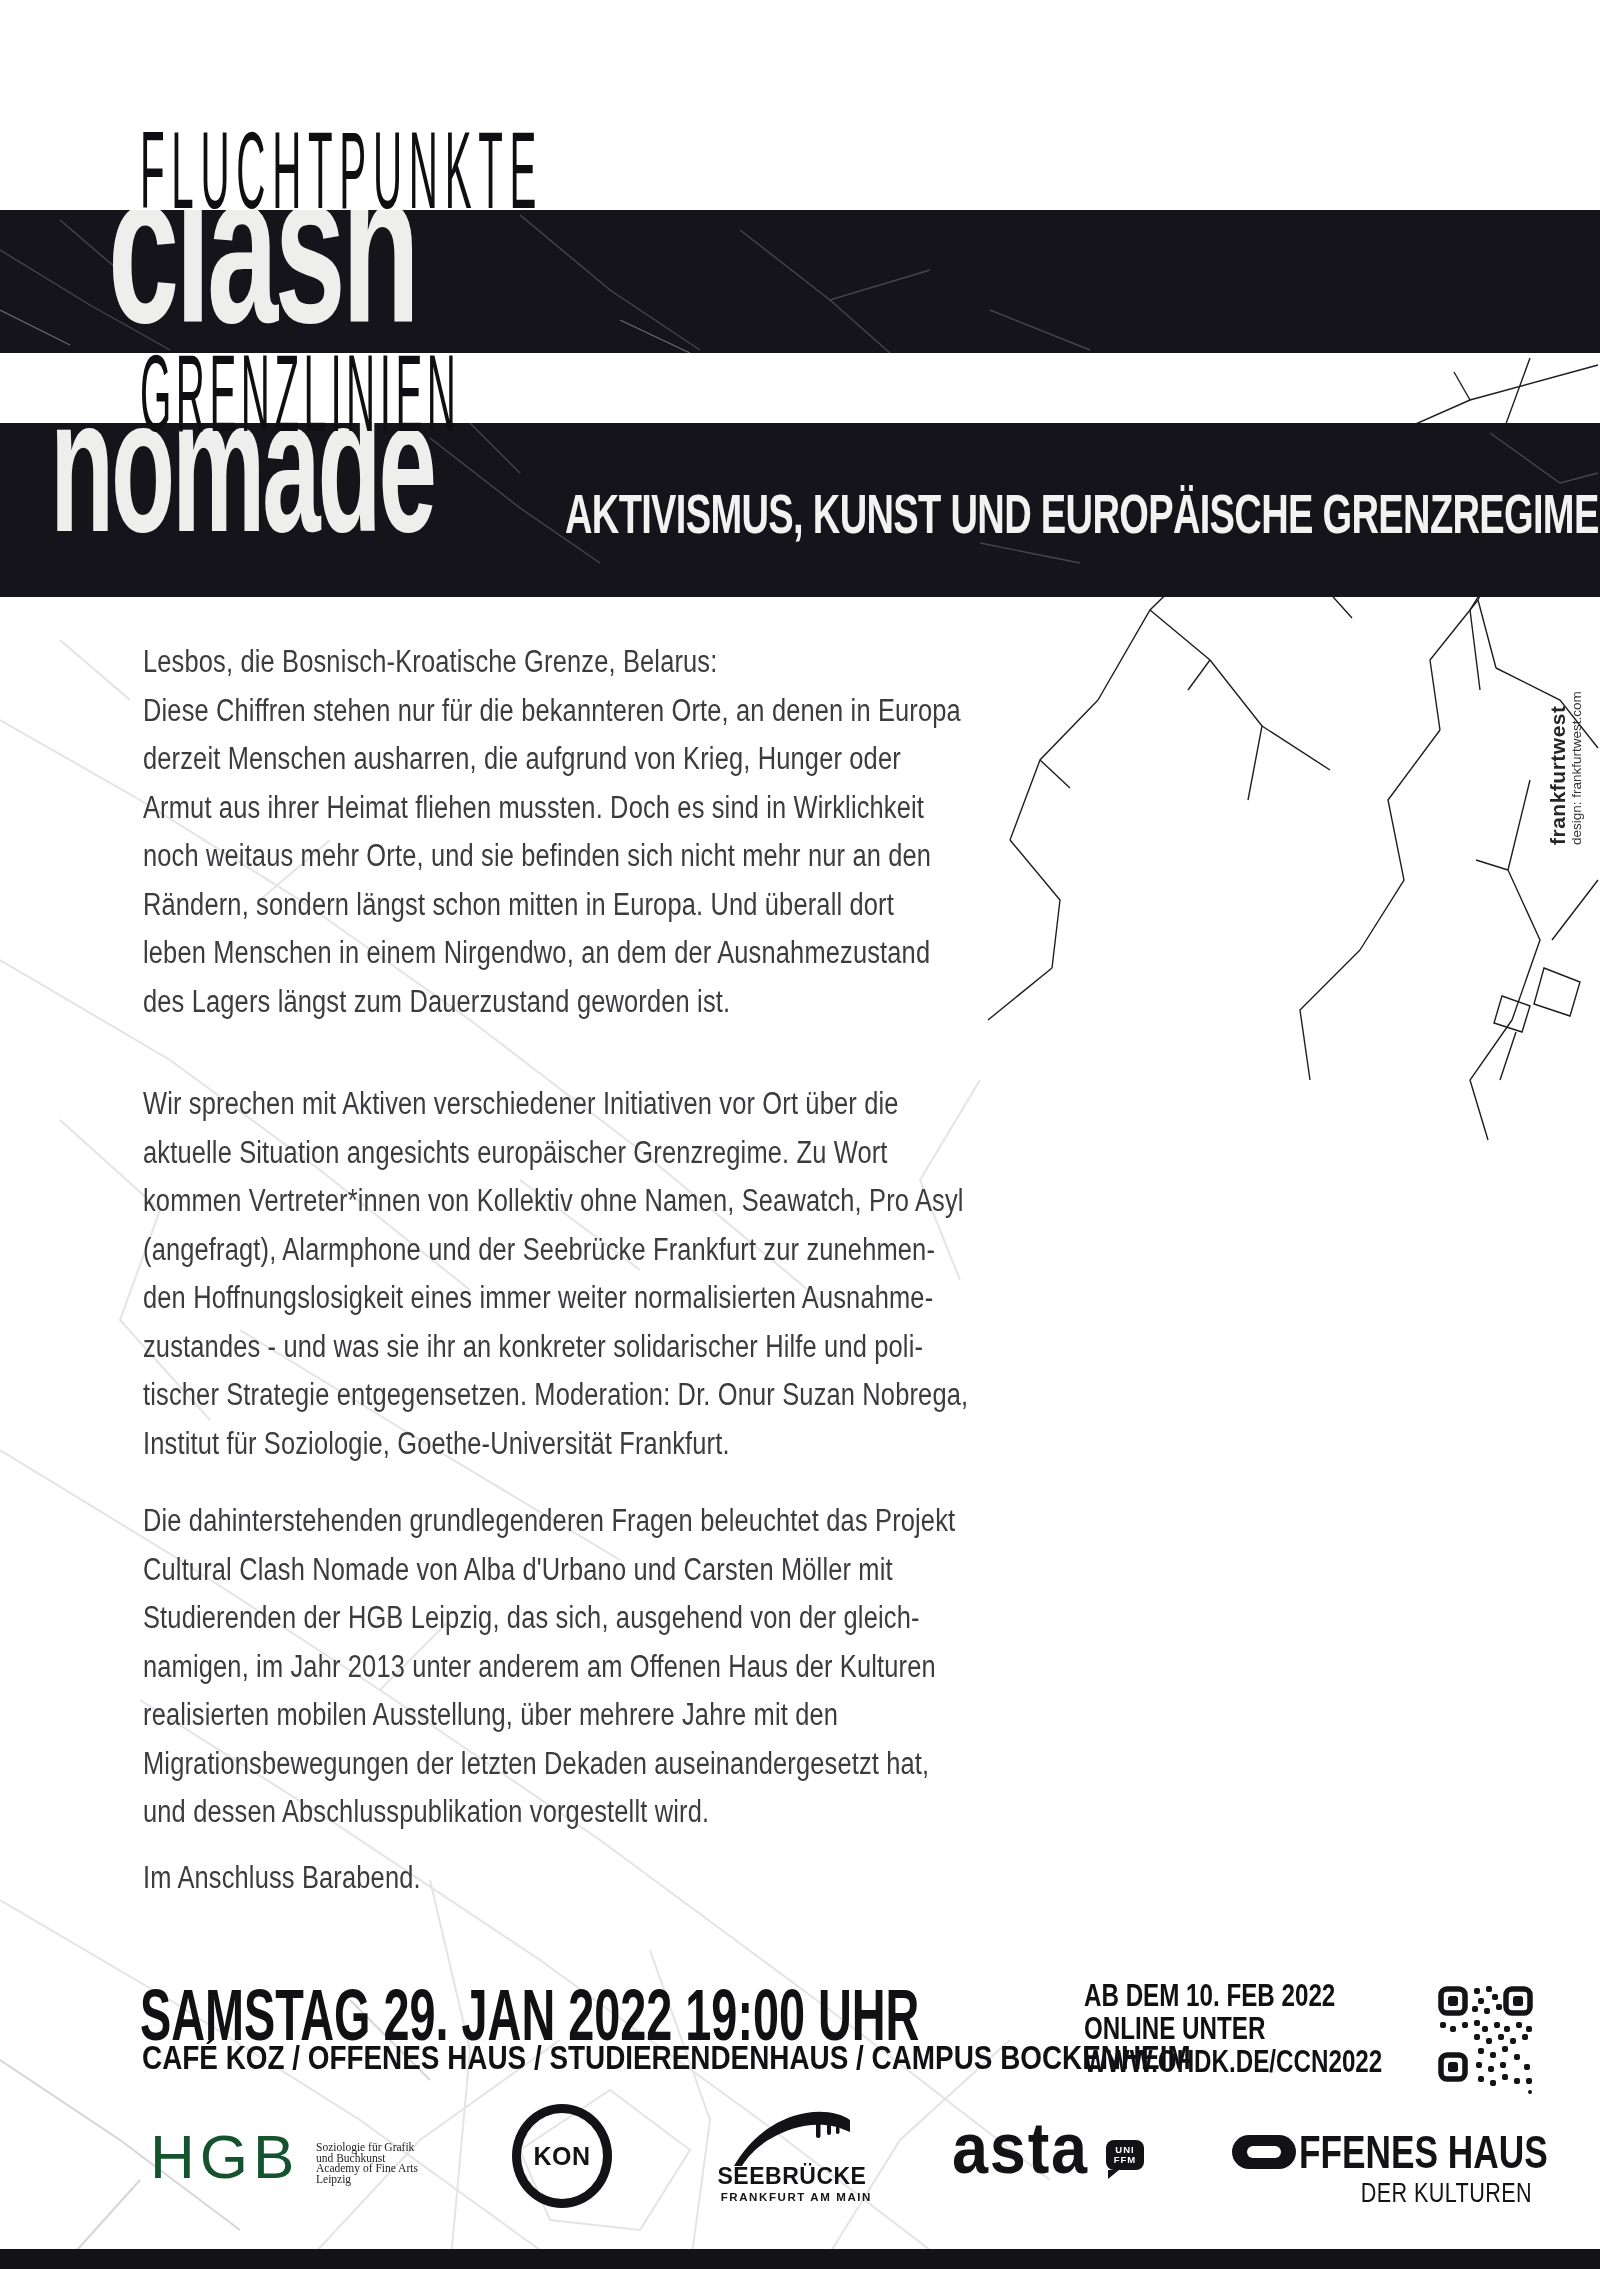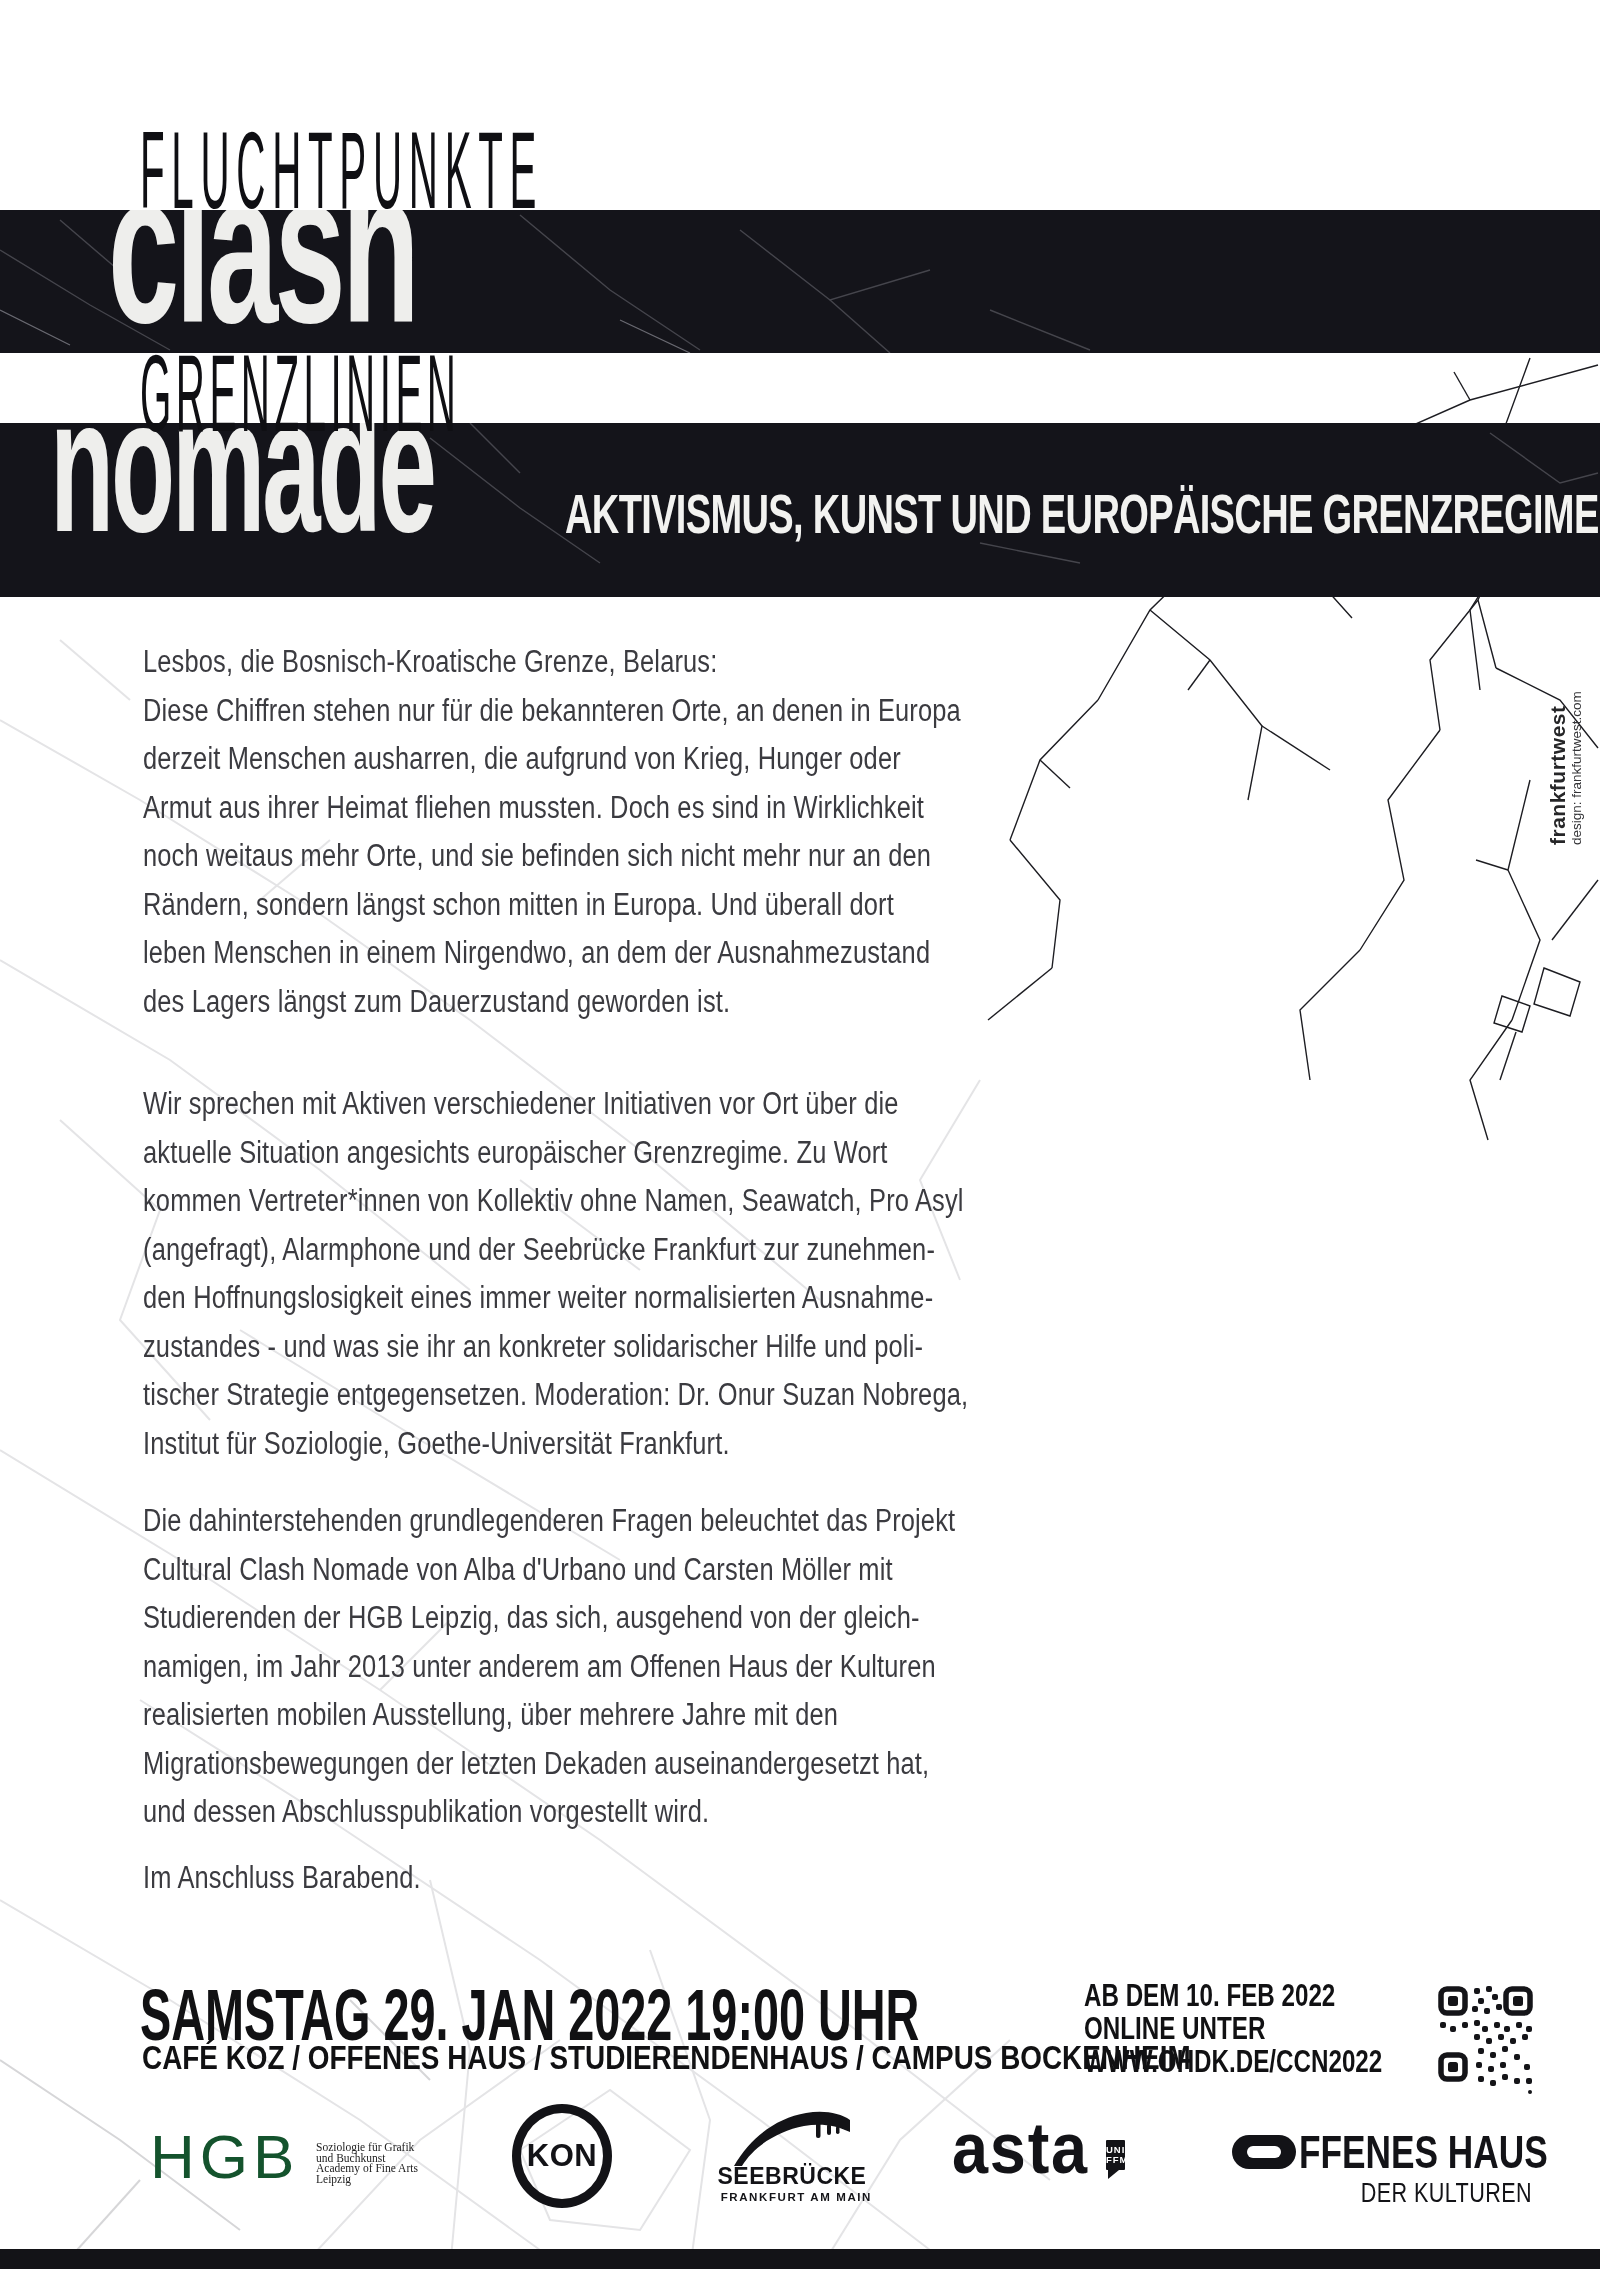--- a/index.html
+++ b/index.html
@@ -80,37 +80,37 @@
     letter-spacing:5px;color:#14532d;line-height:62px;
   }
   .logo-hgb-desc{
     position:absolute;left:316px;top:2142px;z-index:3;font-family:"Liberation Serif",serif;
     font-size:11.5px;line-height:10.6px;color:#222;white-space:pre-line;
   }
   .logo-kon{
     position:absolute;left:512px;top:2104px;z-index:3;width:82px;height:86px;
     border:9px solid #131317;border-radius:50%;display:flex;align-items:center;justify-content:center;
   }
-  .logo-kon span{font-size:31px;font-weight:bold;color:#131317;letter-spacing:0.5px;}
+  .logo-kon span{font-size:25px;font-weight:bold;color:#131317;letter-spacing:0.5px;}
   .logo-seeb-bridge{position:absolute;left:732px;top:2108px;z-index:3;}
   .logo-seeb-name{
     position:absolute;left:712px;top:2163px;width:160px;text-align:center;z-index:3;
     font-size:23px;font-weight:bold;color:#131317;letter-spacing:0.5px;
   }
   .logo-seeb-sub{
     position:absolute;left:712px;top:2191px;width:160px;text-align:right;z-index:3;
     font-size:11.5px;font-weight:bold;color:#131317;letter-spacing:1.6px;
   }
   .logo-asta-name{
     position:absolute;left:952px;top:2112px;z-index:3;font-size:72px;font-weight:bold;
     color:#131317;letter-spacing:2px;transform:scaleX(0.9);transform-origin:left top;line-height:72px;
   }
   .logo-asta-badge{
-    position:absolute;left:1106px;top:2140px;z-index:3;width:19px;height:30px;background:#131317;
-    border-radius:1px;color:#fff;font-size:9.5px;font-weight:bold;line-height:10px;
+    position:absolute;left:1106px;top:2140px;z-index:3;width:38px;height:30px;background:#131317;
+    border-radius:8px;color:#fff;font-size:9.5px;font-weight:bold;line-height:10px;
     text-align:center;letter-spacing:1px;white-space:pre-line;padding-top:5px;box-sizing:border-box;
   }
   .logo-asta-badge::after{
     content:"";position:absolute;left:2px;bottom:-9px;width:0;height:0;
     border-left:11px solid #131317;border-bottom:9px solid transparent;
   }
   .logo-ohdk-row{position:absolute;left:1232px;top:2135px;z-index:3;display:flex;align-items:center;}
   .ohdk-o{width:64px;height:34px;background:#131317;border-radius:17px;position:relative;flex:0 0 auto;margin-right:3px;}
   .ohdk-o::after{content:"";position:absolute;left:15px;top:11px;width:34px;height:12px;background:#fff;border-radius:6px;}
   .ohdk-rest{

